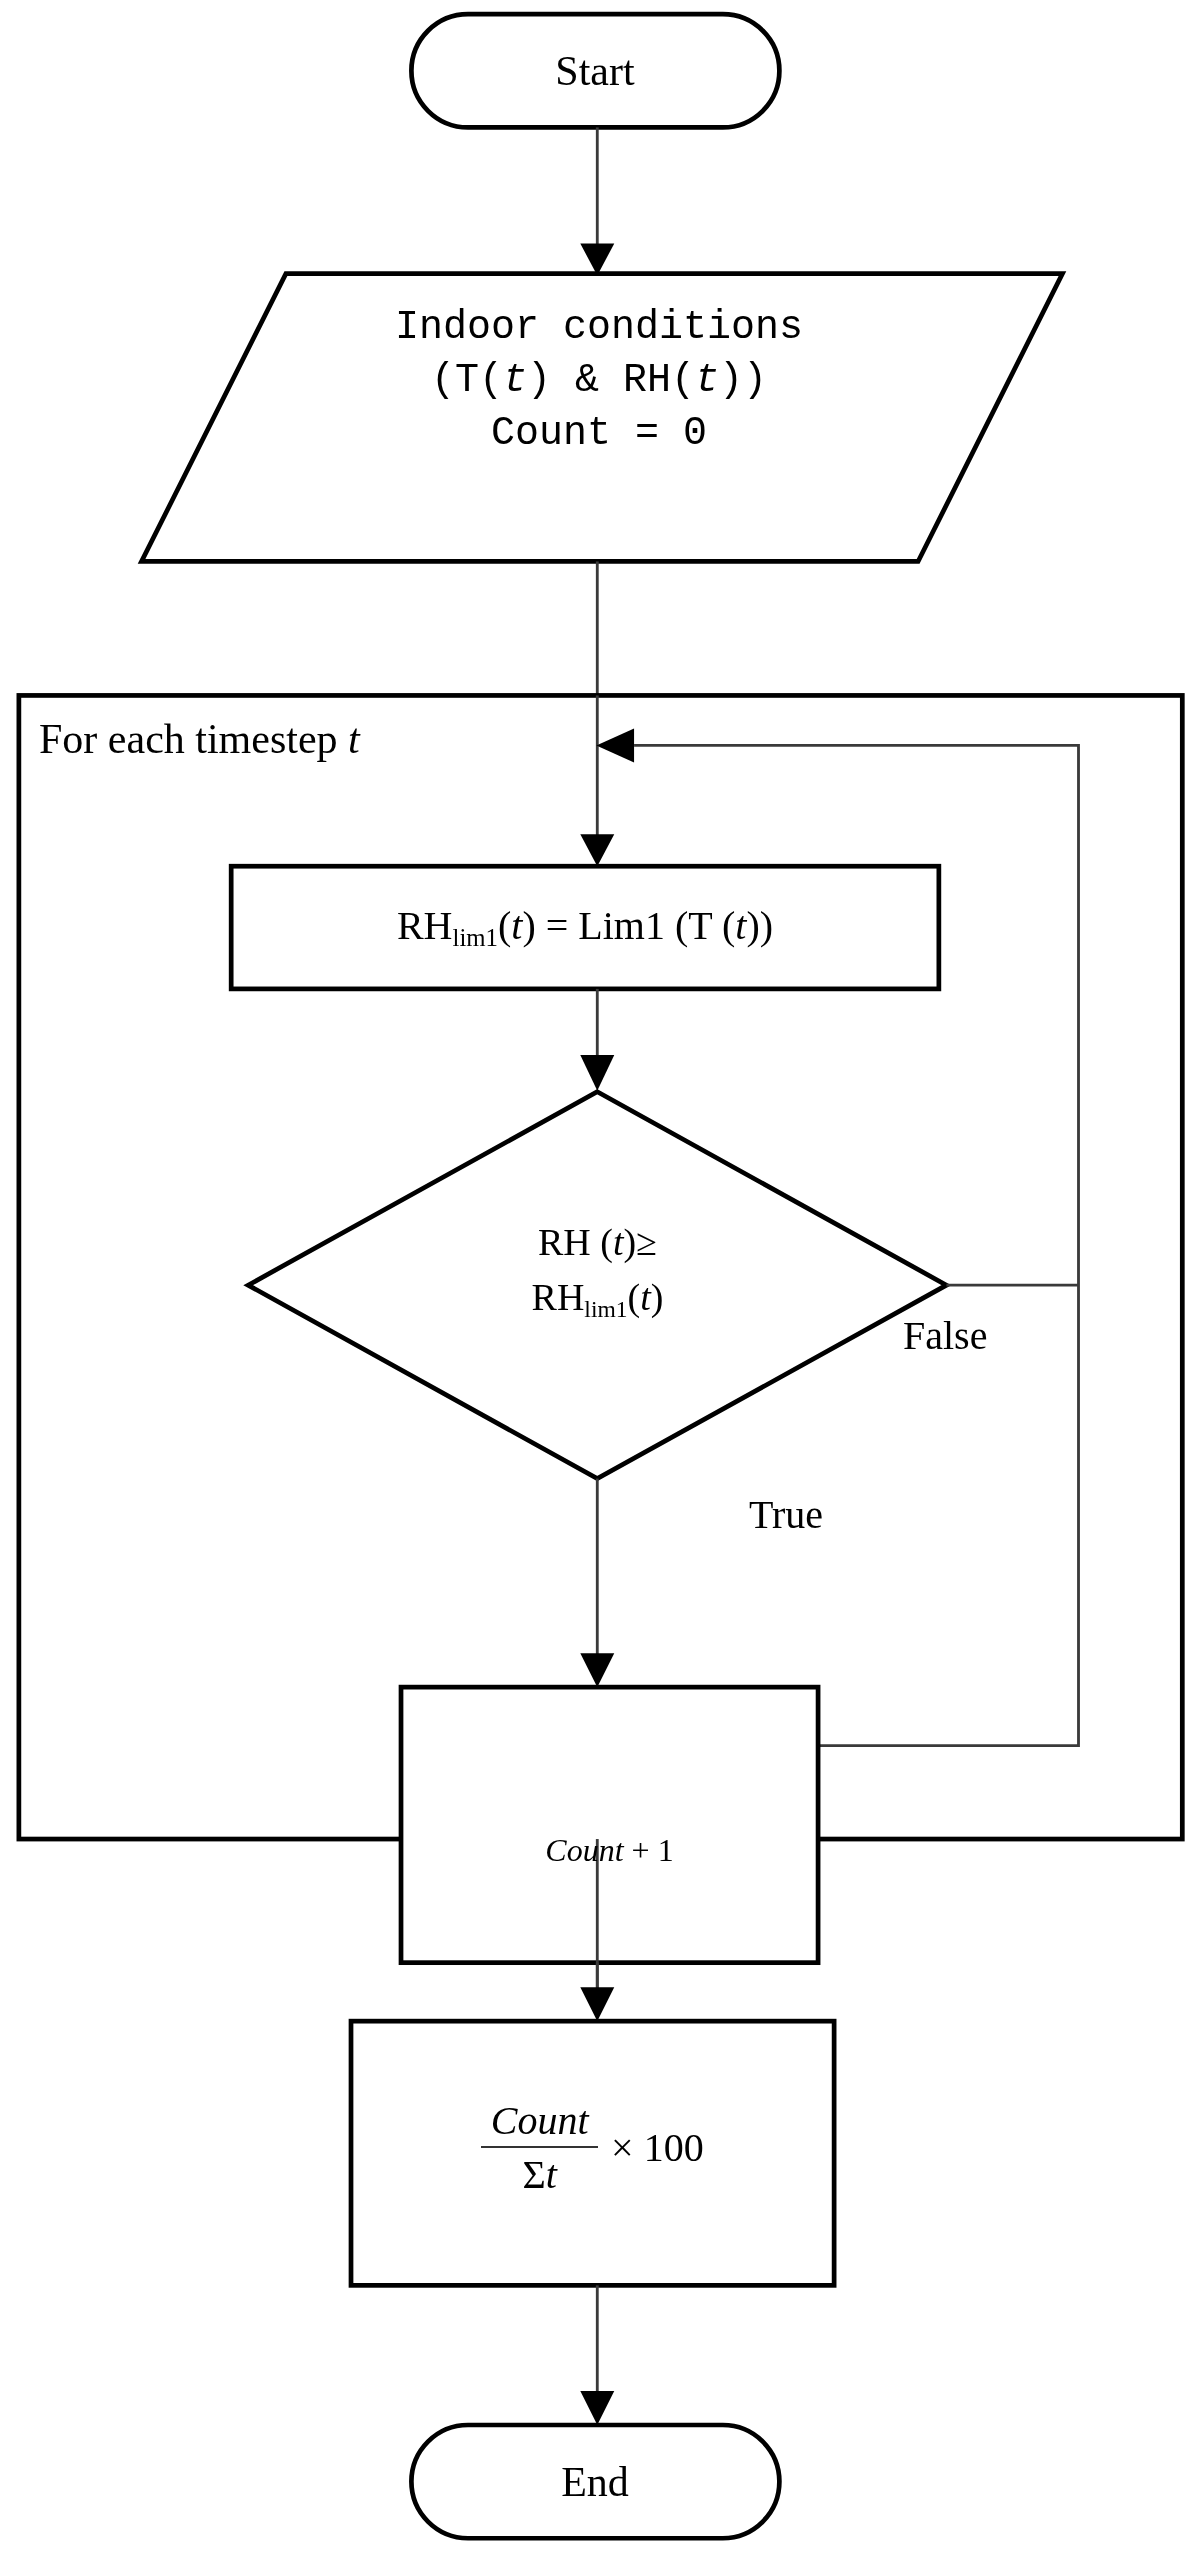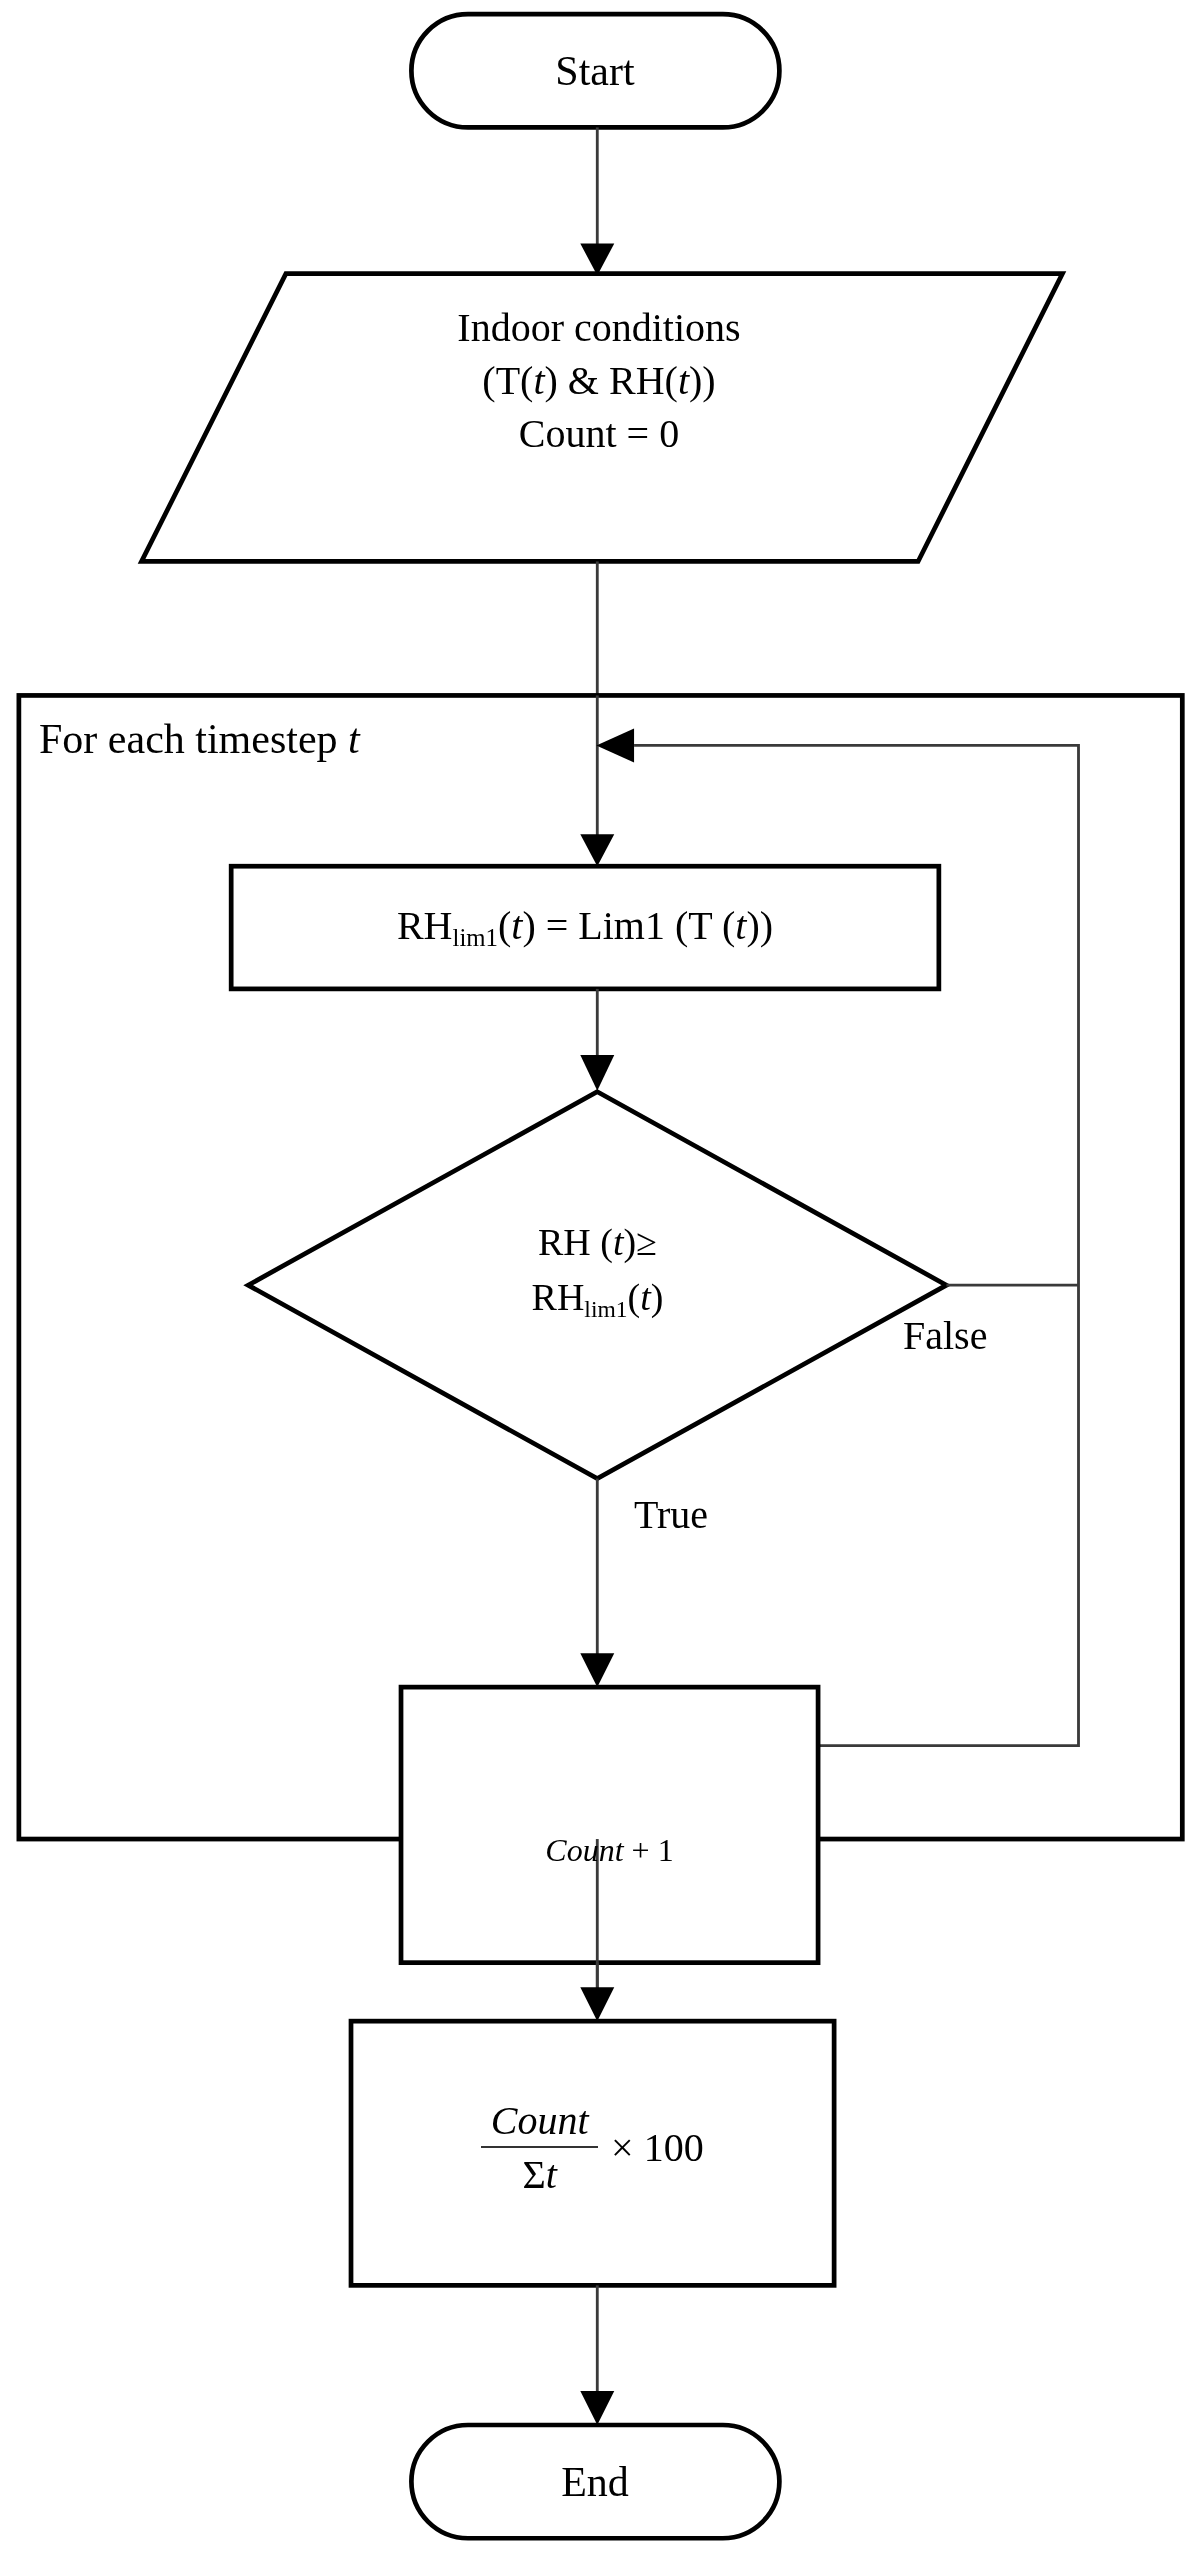--- a/index.html
+++ b/index.html
@@ -47,20 +47,21 @@
     line-height: 1.18;
     white-space: nowrap;
     font-family: "Liberation Serif", "DejaVu Serif", serif;
   }
   .t-start, .t-end {
     font-size: 42px;
   }
   .t-io {
     font-size: 40px;
     line-height: 1.32;
+    font-family: Liberation Mono, monospace;
   }
   .t-loop-label {
     font-size: 42px;
   }
   .t-proc {
     font-size: 40px;
   }
   .t-decision {
     font-size: 38px;
     line-height: 1.45;
@@ -169,21 +170,21 @@
 
   <div class="txt t-proc" style="left:231px; top:902px; width:708px;"><span>RH</span><sub>lim1</sub><span>(</span><span class="it">t</span><span>) = Lim1  (T (</span><span class="it">t</span><span>))</span></div>
 
   <div class="txt t-decision" style="left:385px; top:1215px; width:425px;">
     <div><span>RH (</span><span class="it">t</span><span>)≥</span></div>
     <div><span>RH</span><sub>lim1</sub><span>(</span><span class="it">t</span><span>)</span></div>
   </div>
 
   <div class="txt t-branch" style="left:903px; top:1312px; width:208px; text-align:left;">False</div>
 
-  <div class="txt t-branch" style="left:634px; top:1491px; width:189px; text-align:left;">True</div>
+  <div class="txt t-branch" style="left:634px; top:1491px; width:189px; text-align:right;">True</div>
 
   <div class="txt t-count" style="left:401px; top:1800px; width:417px;"><span>Count</span><span style="font-style:normal;"> + 1</span></div>
 
   <div class="txt t-formula" style="left:351px; top:2097px; width:483px;">
     <span class="frac">
       <span class="num">Count</span>
       <span class="den"><span style="font-style:normal;">Σ</span><span class="it">t</span></span>
     </span><span class="times-part">× 100</span>
   </div>
 

